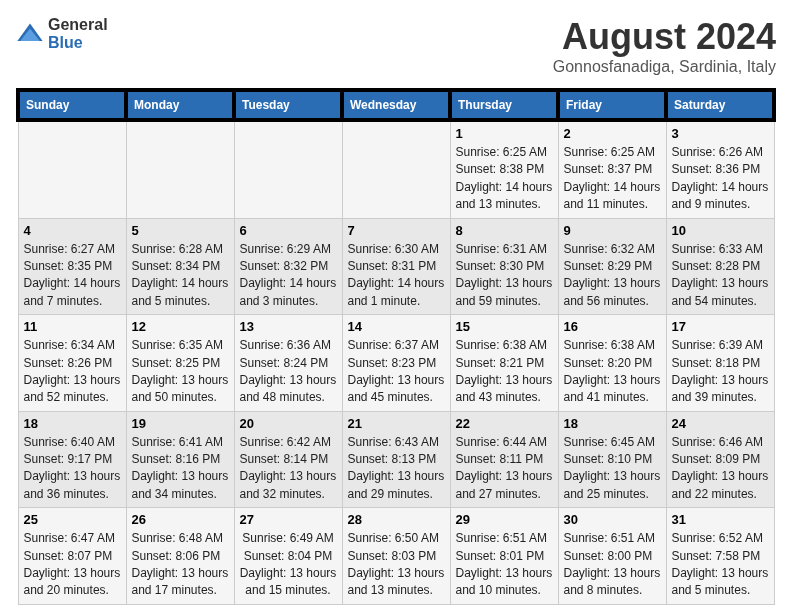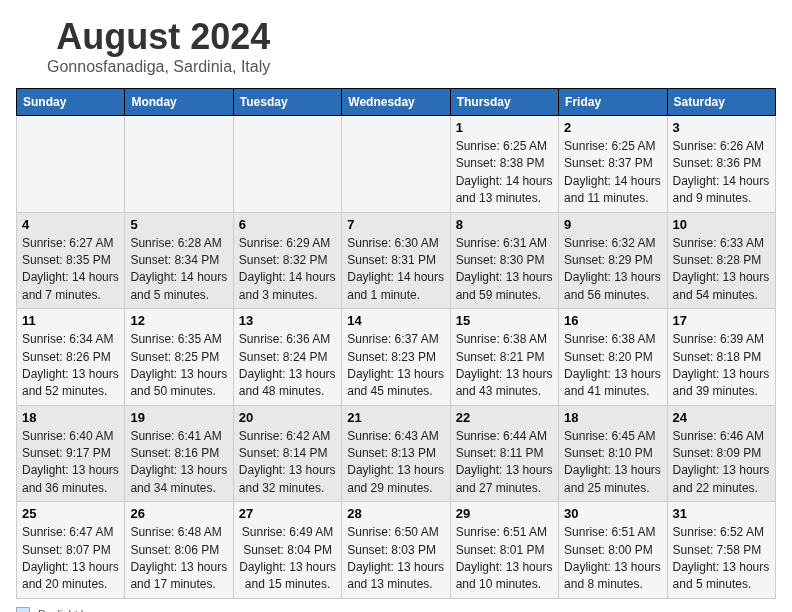--- a/index.html
+++ b/index.html
@@ -43,21 +43,21 @@
       border-collapse: collapse;
       font-size: 11px;
     }
     thead tr th {
       background-color: #2a6db5;
       color: #fff;
       text-align: left;
       padding: 6px 6px;
       font-size: 12px;
       font-weight: bold;
-      border: 1px solid #000000;
+      border: 4px solid #000000;
     }
     tbody tr td {
       border: 1px solid #ccc;
       vertical-align: top;
       padding: 4px 5px;
       min-height: 80px;
       width: 14.28%;
     }
     tbody tr:nth-child(odd) td {
       background-color: #f5f5f5;
@@ -91,20 +91,30 @@
       height: 14px;
       background: #d0e4ff;
       border: 1px solid #aaa;
       display: inline-block;
     }
   </style>
 </head>
 <body>
 
 <div class="header-area">
+  <div class="logo">
+    <svg class="logo-icon" viewBox="0 0 40 40" xmlns="http://www.w3.org/2000/svg">
+      <polygon points="20,5 38,30 2,30" fill="#2a6db5"></polygon>
+      <polygon points="20,12 34,30 6,30" fill="#5a9de0"></polygon>
+    </svg>
+    <div>
+      <span style="font-size:16px;font-weight:bold;color:#333;">General</span><br>
+      <span style="font-size:16px;font-weight:bold;color:#2a6db5;">Blue</span>
+    </div>
+  </div>
   <div class="title-area">
     <div class="main-title">August 2024</div>
     <div class="subtitle">Gonnosfanadiga, Sardinia, Italy</div>
   </div>
 </div>
 
 <table>
   <thead>
     <tr>
     <th>Sunday</th>

